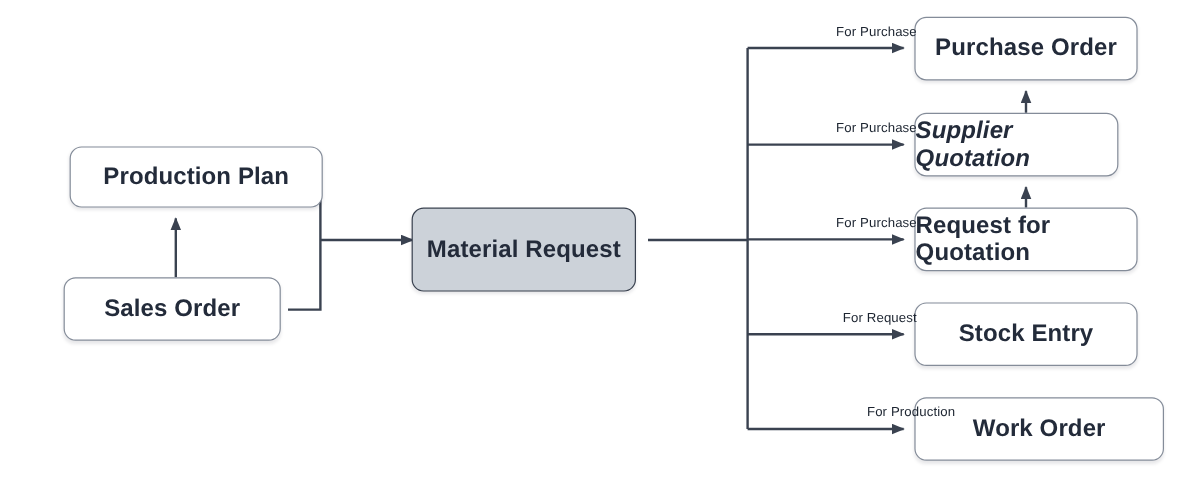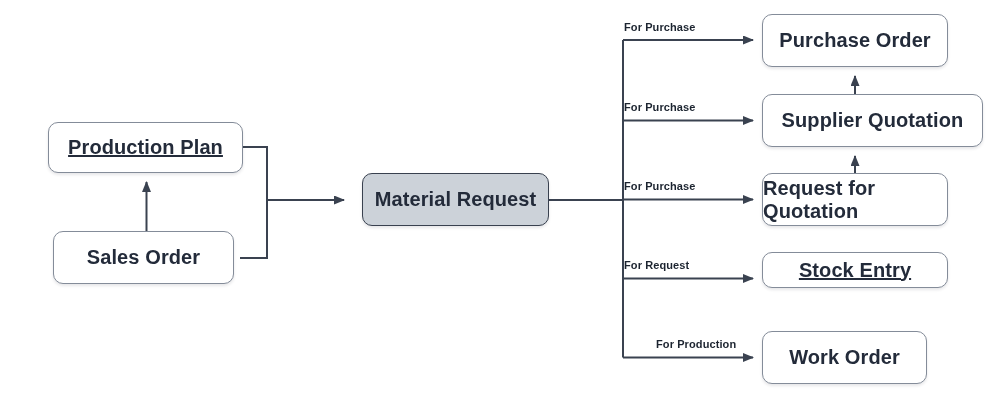--- a/index.html
+++ b/index.html
@@ -43,35 +43,35 @@
     box-shadow:0 2px 3px rgba(16,24,40,.10);
     letter-spacing:.1px;
   }
   .node.highlight{
     background:var(--highlight-fill);
     border-color:var(--highlight-border);
   }
   .edge-label{
     position:absolute;
     width:140px;
-    text-align:left;
+    text-align:right;
     font-size:11px;
-    font-weight:700;
+    font-weight:400;
     color:#1c2430;
     letter-spacing:.1px;
   }
   
-  #n-production-plan{left:48px;top:122px;width:195px;height:51px;text-decoration:underline;}
+  #n-production-plan{left:58px;top:122px;width:211px;height:51px;}
   #n-sales-order{left:53px;top:231px;width:181px;height:53px;}
-  #n-material-request{left:362px;top:173px;width:187px;height:53px;}
+  #n-material-request{left:343px;top:173px;width:187px;height:70px;}
   #n-purchase-order{left:762px;top:14px;width:186px;height:53px;}
-  #n-supplier-quotation{left:762px;top:94px;width:221px;height:53px;}
+  #n-supplier-quotation{left:762px;top:94px;width:170px;height:53px;font-style:italic;}
   #n-request-for-quotation{left:762px;top:173px;width:186px;height:53px;}
-  #n-stock-entry{left:762px;top:252px;width:186px;height:36px;text-decoration:underline;}
-  #n-work-order{left:762px;top:331px;width:165px;height:53px;}
+  #n-stock-entry{left:762px;top:252px;width:186px;height:53px;}
+  #n-work-order{left:762px;top:331px;width:208px;height:53px;}
   
   #el-purchase-order{left:624px;top:21px;}
   #el-supplier-quotation{left:624px;top:101px;}
   #el-request-for-quotation{left:624px;top:180px;}
   #el-stock-entry{left:624px;top:259px;}
   #el-work-order{left:624px;top:338px;margin-left:32px;}
 </style>
 </head>
 <body>
 

